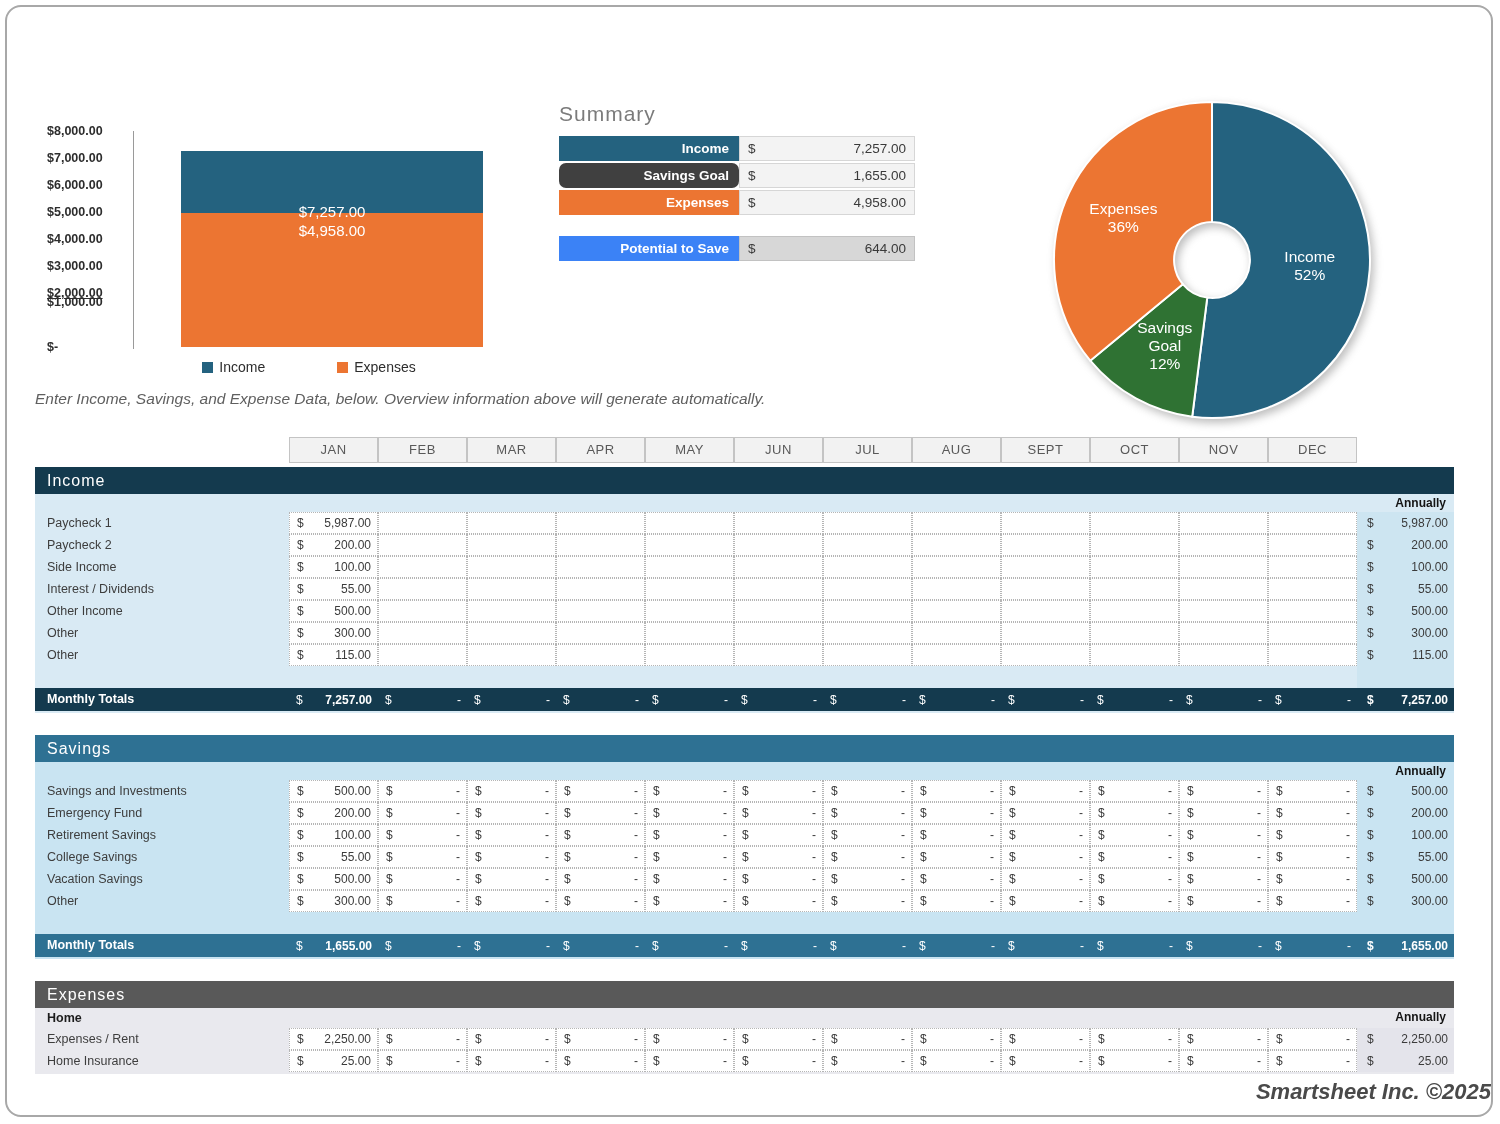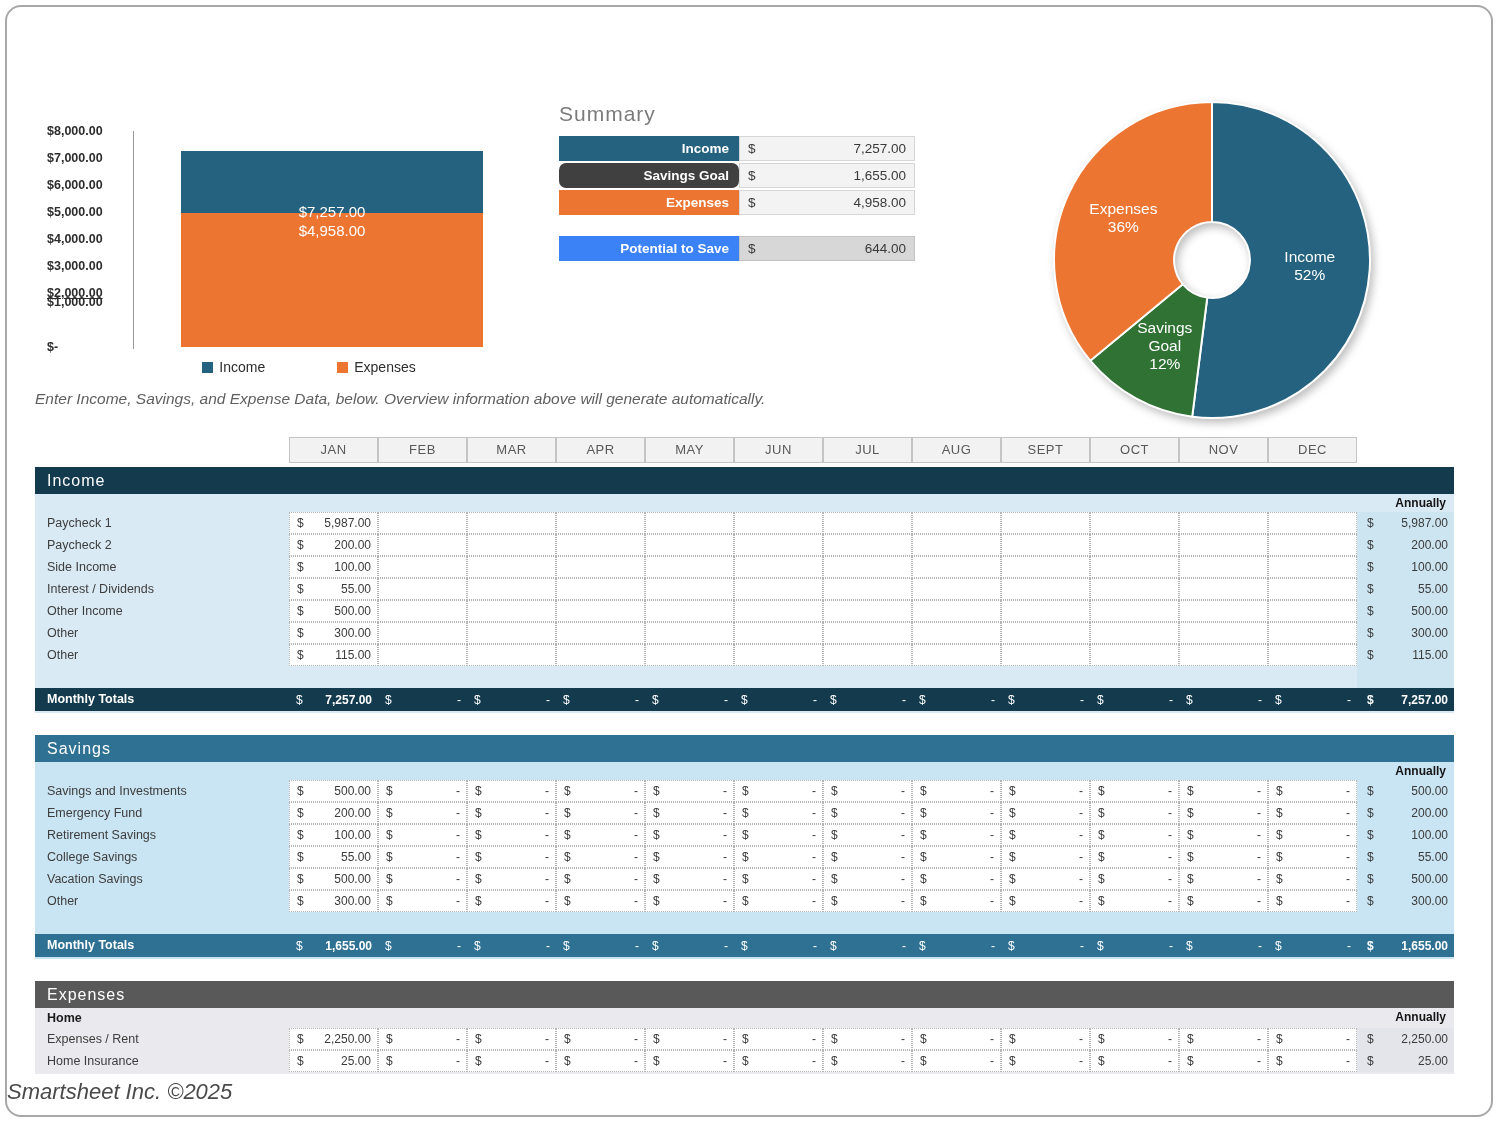--- a/index.html
+++ b/index.html
@@ -59,22 +59,22 @@
   .totals { height:23px; }
   .totals .tl { color:#fff; font-weight:700; font-size:12.5px; line-height:23px; padding-left:12px; }
   .totals .tm { display:flex; justify-content:space-between; align-items:center; color:#fff;
                 font-size:12px; padding:0 6px 0 7px; }
   .totals .tm b, .totals .ta b { font-weight:700; }
   .totals .ta { display:flex; justify-content:space-between; align-items:center; color:#fff;
                 font-size:12px; font-weight:700; padding:0 6px 0 10px; }
   .subhead { font-weight:700; font-size:12.5px; color:#1c1c1c; line-height:20px; padding-left:12px; }
   .section-gap { height:22px; }
   .sec-spacer { height:22px; background:#fff; }
-  .footer { position:absolute; left:0; top:1072px; width:100%; text-align:left; font-size:22px;
-            font-style:italic; color:#4a4a4a; }
+  .footer { position:absolute; left:0; top:1072px; width:100%; text-align:right; font-size:22px;
+            font-style:italic; color:#4a4a4a;font-weight:bold; }
 </style>
 </head>
 <body>
 
 <div class="card">
 
 
   <div class="bar-chart">
     <div id="bar-ticks">
         <div class="ytick" style="top: 5px;">$8,000.00</div>

